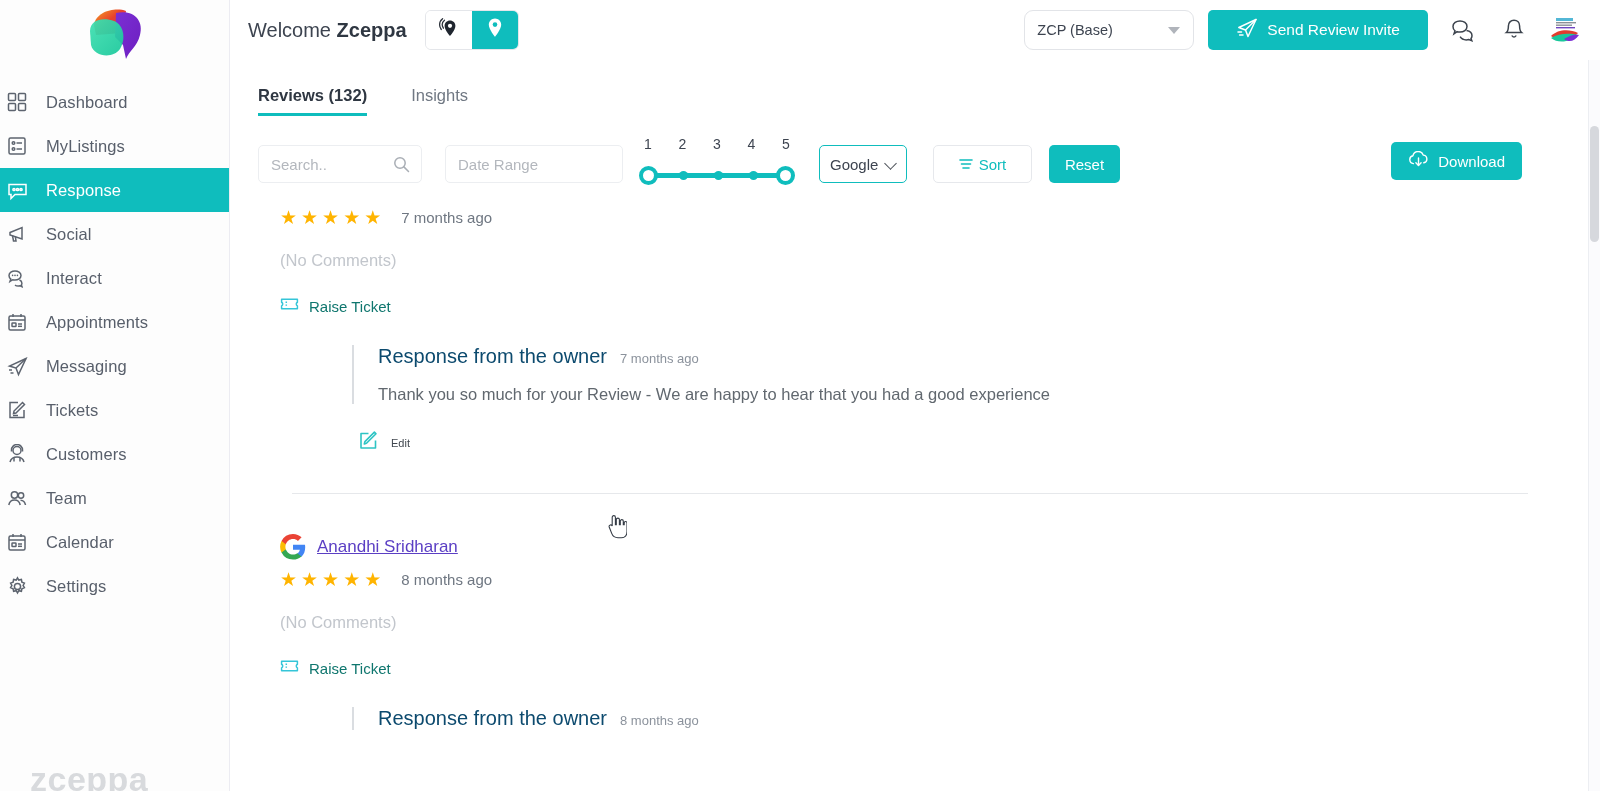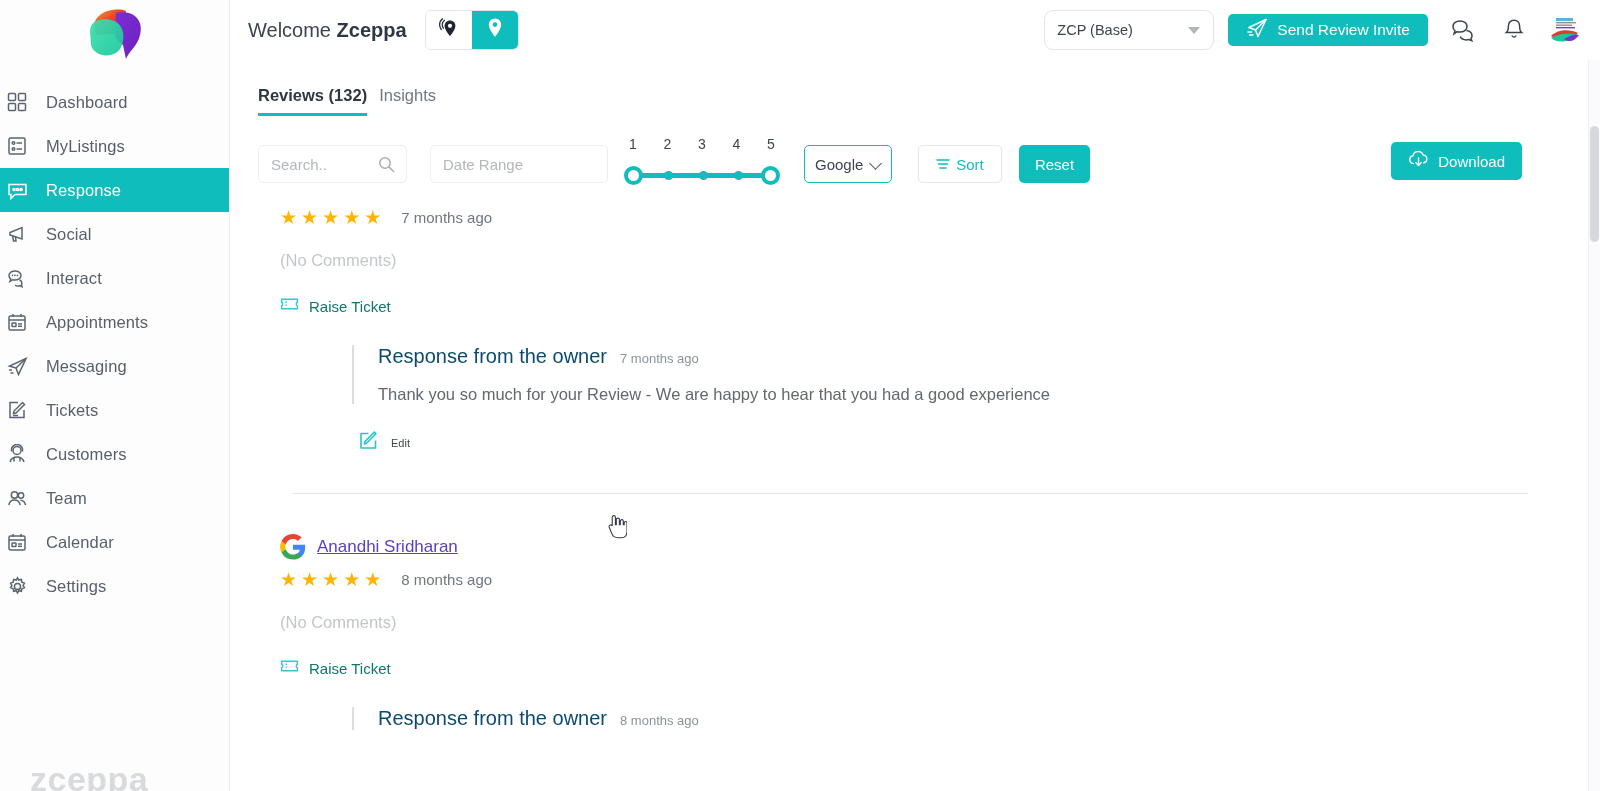--- a/index.html
+++ b/index.html
@@ -64,42 +64,42 @@
   .select-wrap { position: relative; width: 170px; height: 40px; margin-right: 14px; }
   .select-box {
     width: 170px; height: 40px; border: 1px solid #e2e4e8; border-radius: 9px;
     background: #fff; font-size: 14.5px; color: #3d4450;
     display: flex; align-items: center; padding: 0 12px; cursor: pointer;
   }
   .caret-grey { position: absolute; right: 14px; top: 17px; width: 0; height: 0;
     border-left: 6px solid transparent; border-right: 6px solid transparent; border-top: 7px solid #b0b4bb; }
 
   .btn-invite {
-    height: 32px; background: #0fbdbd; color: #fff; border: none; border-radius: 5px;
+    height: 40px; background: #0fbdbd; color: #fff; border: none; border-radius: 5px;
     font-size: 15.5px; display: flex; align-items: center; gap: 9px;
-    padding: 0 18px; cursor: pointer; font-family: inherit; white-space: nowrap;
+    padding: 0 28px; cursor: pointer; font-family: inherit; white-space: nowrap;
   }
   .hdr-ico { width: 28px; height: 28px; margin-left: 22px; cursor: pointer; display:flex; align-items:center; justify-content:center;}
   .avatar-img { width: 30px; height: 26px; margin-left: 20px; position: relative; cursor: pointer; }
 
   
   #content { position: relative; padding-left: 20px; height: 731px; overflow: hidden; background:#fff;}
-  .tabs { display: flex; align-items: flex-end; gap: 12px; padding: 28px 0 0 8px; height: 56px; }
+  .tabs { display: flex; align-items: flex-end; gap: 44px; padding: 28px 0 0 8px; height: 56px; }
   .tab { font-size: 16.5px; color: #707883; padding-bottom: 11px; cursor: pointer; position: relative; }
   .tab.active { color: #2f3742; font-weight: 700; }
   .tab.active::after { content: ""; position: absolute; left: 0; right: 0; bottom: 0;
     height: 3.5px; background: #0fbdbd; }
 
   .filters { display: flex; align-items: center; padding: 26px 0 0 8px; position: relative; height: 70px; }
   .inp {
     height: 38px; border: 1px solid #eceef1; border-radius: 5px; background: #fff;
     display: flex; align-items: center; padding: 0 12px; color: #b3b7bd; font-size: 15px;
     position: relative; cursor: text;
   }
-  .inp-search { width: 149px; margin-right: 23px; }
+  .inp-search { width: 164px; margin-right: 23px; }
   .inp-date { width: 178px; margin-right: 16px; }
   .search-ico { position: absolute; right: 11px; top: 10px; }
 
   .slider-wrap { width: 170px; position: relative; height: 56px; margin-right: 10px; }
   .slider-labels { display: flex; justify-content: space-between; width: 152px; margin-left: 2px;
     font-size: 14px; color: #3d4450; font-weight: 500; position: absolute; top: 0; }
   .slider-labels span { width: 14px; text-align: center; }
   .slider-track { position: absolute; top: 37px; left: 9px; width: 138px; height: 4.5px; background: #0fbdbd; border-radius: 3px; }
   .s-dot { position: absolute; top: -2.5px; width: 9px; height: 9px; border-radius: 50%; background: #0fbdbd; }
   .s-knob { position: absolute; top: -7px; width: 19px; height: 19px; border-radius: 50%;
@@ -108,21 +108,21 @@
 
   .sel-source {
     width: 88px; height: 38px; border: 1.6px solid #0fbdbd; border-radius: 5px; background: #fff;
     font-size: 15px; color: #3d4450; display: flex; align-items: center; padding: 0 10px;
     position: relative; margin-right: 26px; cursor: pointer;
   }
   .chev { position: absolute; right: 11px; top: 13px; width: 9px; height: 9px;
     border-right: 1.8px solid #4a4f57; border-bottom: 1.8px solid #4a4f57; transform: rotate(45deg); }
 
   .btn-sort {
-    height: 38px; width: 84px; border: 1px solid #e6e8ec; border-radius: 5px; background: #fff;
+    height: 38px; width: 99px; border: 1px solid #e6e8ec; border-radius: 5px; background: #fff;
     color: #0fbdbd; font-size: 15px; display: flex; align-items: center; justify-content: center; gap: 6px;
     cursor: pointer; margin-right: 17px; font-family: inherit;
   }
   .btn-reset {
     height: 38px; width: 71px; border: none; border-radius: 5px; background: #0fbdbd;
     color: #fff; font-size: 15px; cursor: pointer; font-family: inherit;
   }
   .btn-download {
     position: absolute; right: 78px; top: 26px;
     height: 38px; border: none; border-radius: 5px; background: #0fbdbd; color: #fff;

